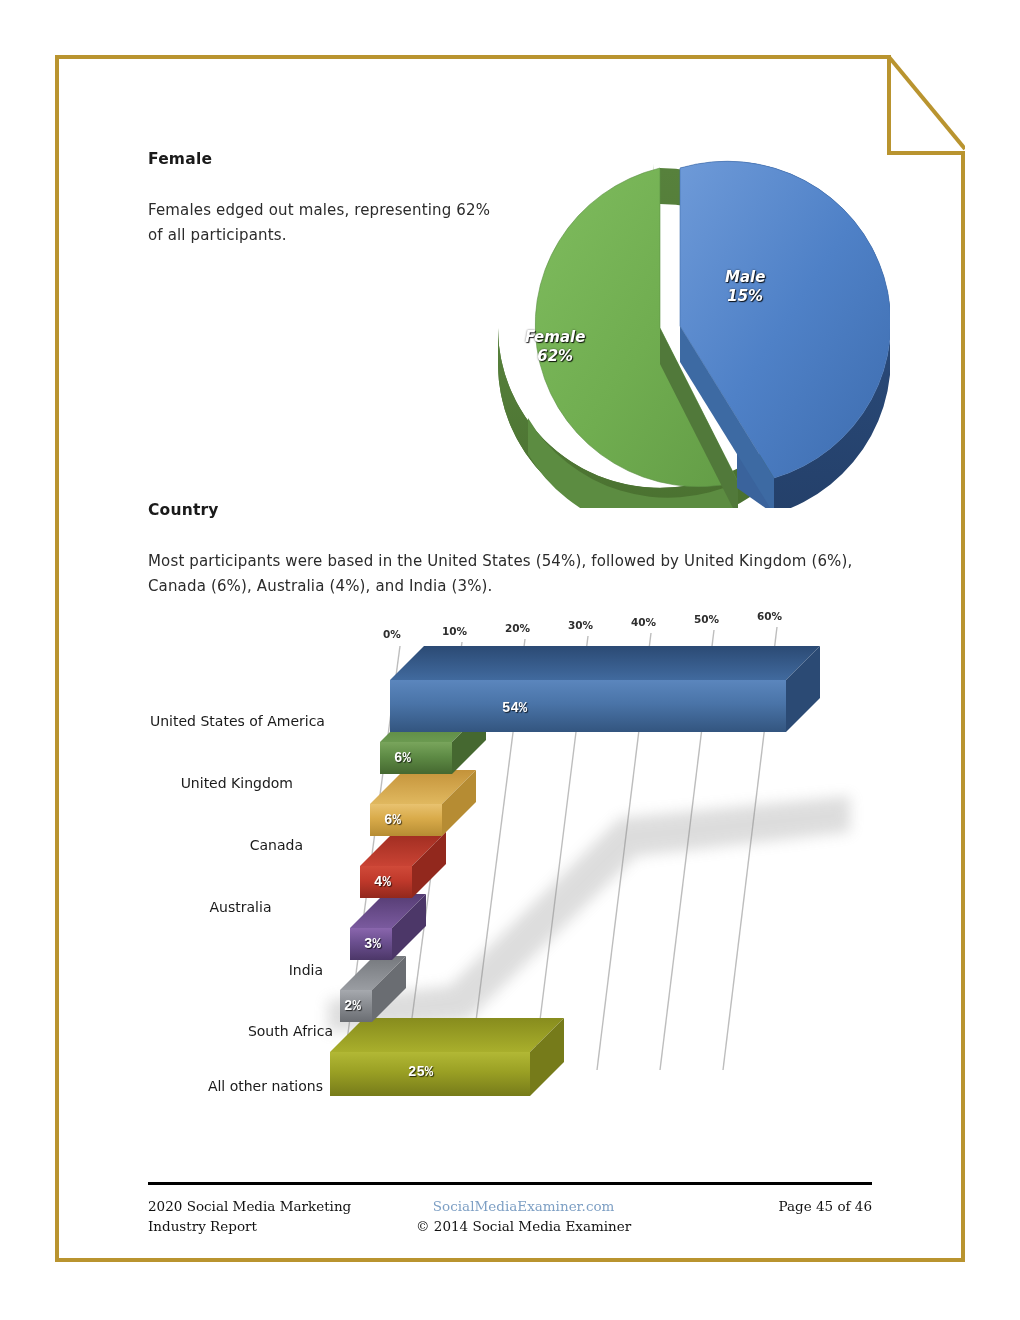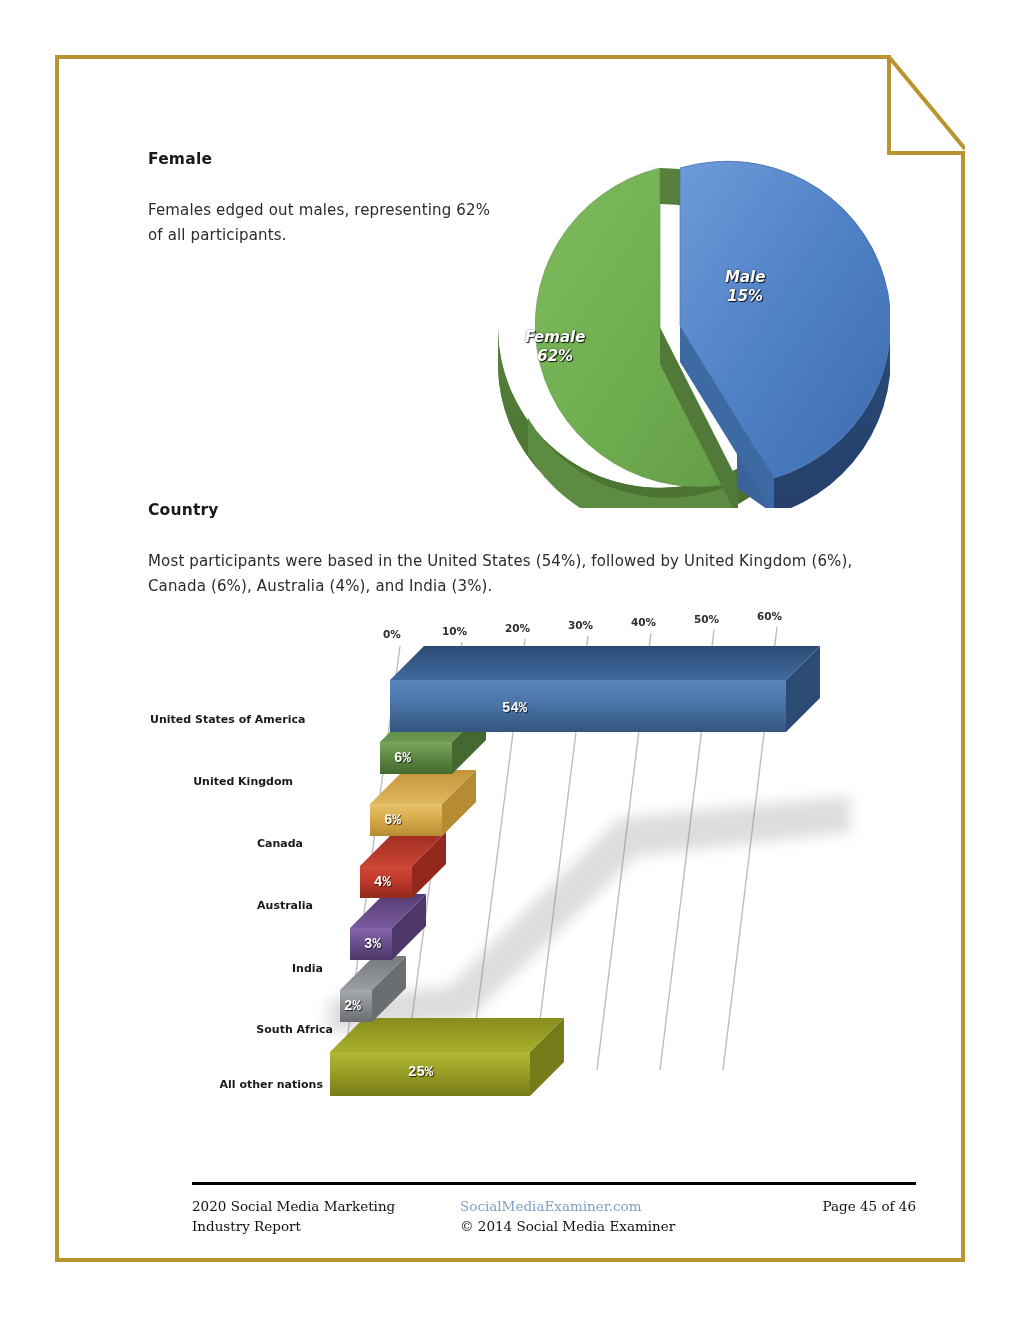--- a/index.html
+++ b/index.html
@@ -112,60 +112,58 @@
     position: absolute;
     font-family: "DejaVu Sans", sans-serif;
     font-size: 10.5px;
     font-weight: bold;
     color: #2e2e2e;
     white-space: nowrap;
   }
   .cat-label {
     position: absolute;
     font-family: "DejaVu Sans", sans-serif;
-    font-size: 11px;
+    font-size: 14px;
     color: #1a1a1a;
     text-align: right;
     white-space: nowrap;
-    font-weight: bold;
   }
   .bar-value {
     position: absolute;
     font-family: Liberation Mono, monospace;
     font-size: 14px;
     font-weight: bold;
     color: #ffffff;
     text-shadow: 1px 1px 1px rgba(0,0,0,0.75);
     white-space: nowrap;
   }
 
   
   #footer {
     position: absolute;
     left: 148px;
     top: 1182px;
     width: 724px;
-    margin-left: 44px;
   }
   #footer-rule {
     width: 724px;
     height: 2.5px;
     background: #000000;
   }
   #footer-cols {
     position: relative;
     margin-top: 11px;
     height: 44px;
     font-family: "DejaVu Serif", serif;
     font-size: 13.5px;
     color: #111111;
     line-height: 20px;
   }
   #footer-left   { position: absolute; left: 0;     top: 0; }
-  #footer-center { position: absolute; left: 268px; top: 0; text-align: left; }
+  #footer-center { position: absolute; left: 268px; top: 0; text-align: center; }
   #footer-right  { position: absolute; right: 0;    top: 0; }
   .footer-link { color: #7d9fc4; }
 </style>
 </head>
 <body>
 
 <div id="page-frame">
   <div class="frame-line frame-left"></div>
   <div class="frame-line frame-bottom"></div>
   <div class="frame-line frame-top"></div>
@@ -388,21 +386,21 @@
     <div class="axis-tick" style="left:292px; top:7px;">10%</div>
     <div class="axis-tick" style="left:355px; top:4px;">20%</div>
     <div class="axis-tick" style="left:418px; top:1px;">30%</div>
     <div class="axis-tick" style="left:481px; top:-2px;">40%</div>
     <div class="axis-tick" style="left:544px; top:-5px;">50%</div>
     <div class="axis-tick" style="left:607px; top:-8px;">60%</div>
 
     <div class="cat-label" style="left:0px;   top:95px;  width:133px;">United States of America</div>
     <div class="cat-label" style="left:0px;   top:157px; width:143px;">United Kingdom</div>
     <div class="cat-label" style="left:0px;   top:219px; width:153px;">Canada</div>
-    <div class="cat-label" style="left:0px;   top:281px; width:163px;">Australia</div>
+    <div class="cat-label" style="left:9px;   top:281px; width:163px;text-align:center;">Australia</div>
     <div class="cat-label" style="left:0px;   top:344px; width:173px;">India</div>
     <div class="cat-label" style="left:0px;   top:405px; width:183px;">South Africa</div>
     <div class="cat-label" style="left:0px;   top:460px; width:173px;">All other nations</div>
 
     <div class="bar-value" style="left:352px; top:82px;">54%</div>
     <div class="bar-value" style="left:244px; top:132px;">6%</div>
     <div class="bar-value" style="left:234px; top:194px;">6%</div>
     <div class="bar-value" style="left:224px; top:256px;">4%</div>
     <div class="bar-value" style="left:214px; top:318px;">3%</div>
     <div class="bar-value" style="left:194px; top:380px;">2%</div>

